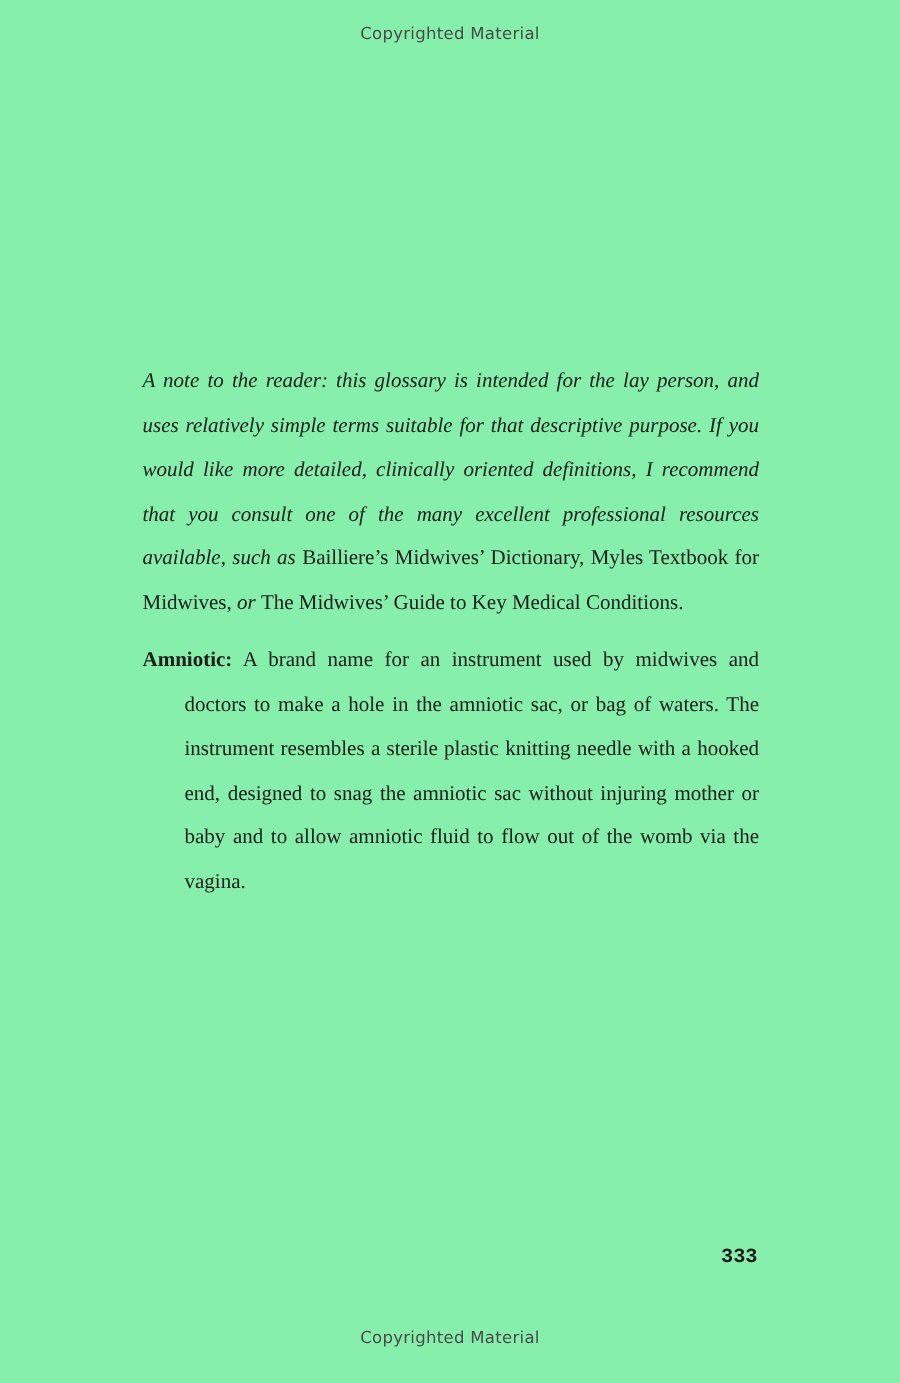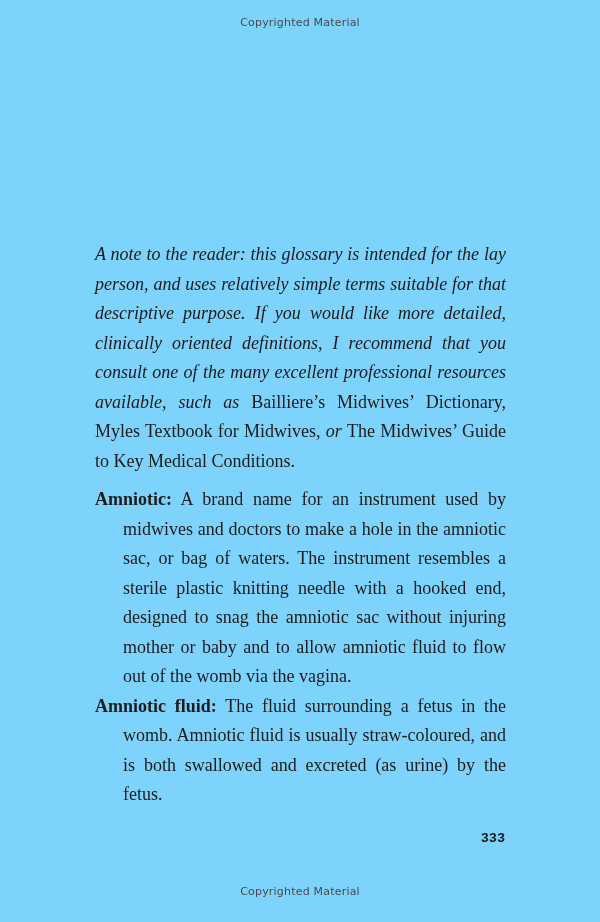--- a/index.html
+++ b/index.html
@@ -2,21 +2,21 @@
 <html><head>
 <meta charset="utf-8">
 <style>
   * { margin: 0; padding: 0; box-sizing: border-box; }
   html, body { background: #ffffff; }
   .page {
     position: relative;
     width: 600px;
     height: 922px;
     margin: 0 auto;
-    background: #7dd3fc;
+    background: #86efac;
     font-family: "Liberation Serif", serif;
     color: #1c1c1c;
     overflow: hidden;
   }
   .copyright {
     position: absolute;
     left: 0;
     width: 100%;
     text-align: center;
     font-family: "DejaVu Sans", sans-serif;
@@ -36,21 +36,21 @@
     font-weight: 400;
     font-size: 27px;
     letter-spacing: 1px;
     color: #141414;
   }
   .content {
     position: absolute;
     left: 95px;
     top: 240px;
     width: 411px;
-    font-size: 18px;
+    font-size: 14px;
     line-height: 29.5px;
     text-align: justify;
   }
   .note {
     font-style: italic;
     margin-bottom: 9px;
   }
   .note .rm { font-style: normal; }
   .entry {
     text-indent: -28px;
@@ -76,21 +76,20 @@
 
 
   <div class="content">
 
     <p class="note"><span class="it">A note to the reader: this glossary is intended for the lay person, and uses relatively simple terms suitable for that descriptive purpose. If you would like more detailed, clinically oriented definitions, I recommend that you consult one of the many excellent professional resources available, such as </span><span class="rm">Bailliere’s Midwives’ Dictionary, Myles Textbook for Midwives,</span><span class="it"> or </span><span class="rm">The Midwives’ Guide to Key Medical Conditions.</span></p>
 
     <div class="entries">
 
       <p class="entry"><b class="term">Amniotic:</b><span> A brand name for an instrument used by midwives and doctors to make a hole in the amniotic sac, or bag of waters. The instrument resembles a sterile plastic knitting needle with a hooked end, designed to snag the amniotic sac without injuring mother or baby and to allow amniotic fluid to flow out of the womb via the vagina.</span></p>
 
-      <p class="entry"><b class="term">Amniotic fluid:</b><span> The fluid surrounding a fetus in the womb. Amniotic fluid is usually straw-coloured, and is both swallowed and excreted (as urine) by the fetus.</span></p>
 
     </div>
 
   </div>
 
   <div class="page-number">333</div>
 
   <div class="copyright bottom">Copyrighted Material</div>
 
 </div>

